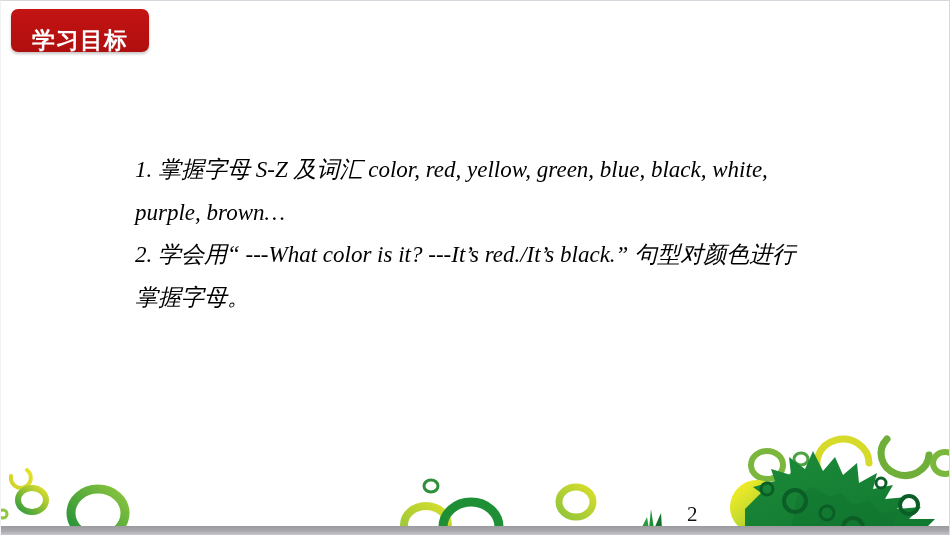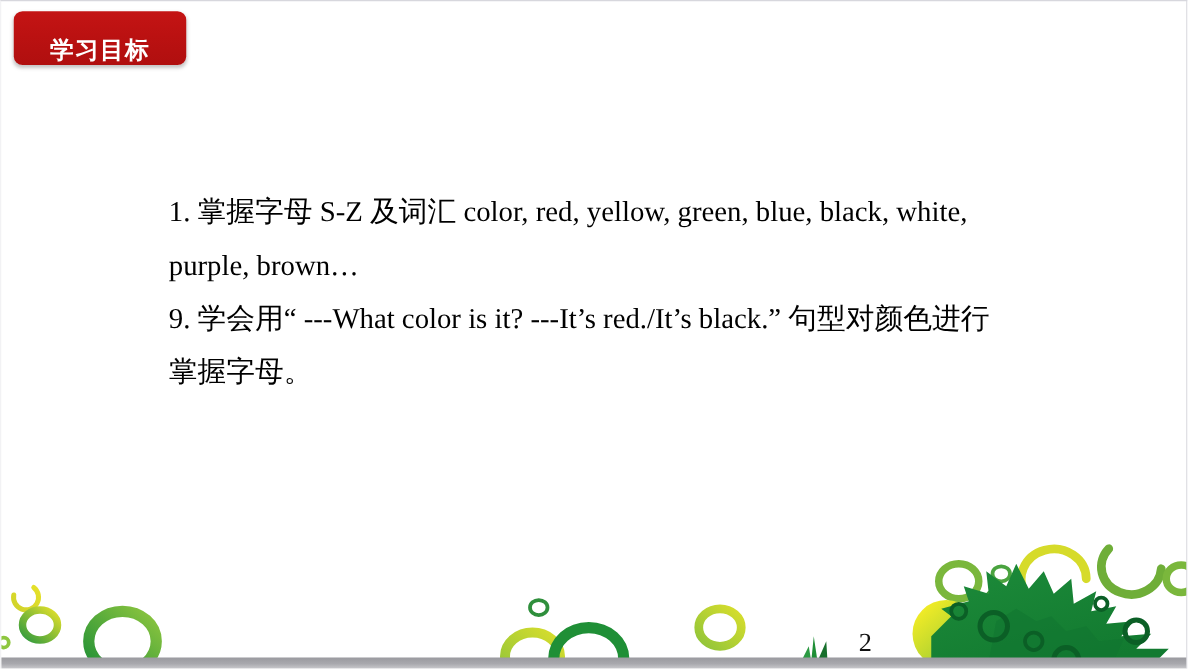--- a/index.html
+++ b/index.html
@@ -32,40 +32,41 @@
     border-radius: 7px;
     background: linear-gradient(180deg, #c41414 0%, #bb1111 45%, #b00f0f 100%);
     box-shadow: 0 2px 3px rgba(90, 90, 90, 0.35);
     display: flex;
     align-items: center;
     justify-content: center;
   }
   #title-badge .badge-text {
     color: #ffffff;
     font-family: "DejaVu Sans", "Liberation Sans", sans-serif;
-    font-size: 19px;
+    font-size: 23px;
     font-weight: bold;
     letter-spacing: 1px;
     line-height: 1;
     white-space: nowrap;
     margin-top: 19px;
   }
 
   
   #body-text {
     position: absolute;
     left: 134px;
     top: 148px;
     width: 700px;
     color: #000000;
     font-size: 23px;
     line-height: 42.5px;
   }
   #body-text .line {
     white-space: nowrap;
+    font-style: italic;
   }
 
   
   #page-number {
     position: absolute;
     left: 686px;
     top: 503px;
     font-size: 21px;
     color: #111111;
     line-height: 1;
@@ -96,21 +97,21 @@
 
 <div id="slide">
 
   <div id="title-badge">
     <span class="badge-text">学习目标</span>
   </div>
 
   <div id="body-text">
     <div class="line">1. 掌握字母 S-Z 及词汇 color, red, yellow, green, blue, black, white,</div>
     <div class="line">purple, brown…</div>
-    <div class="line">9. 学会用“ ---What color is it?  ---It’s red./It’s black.” 句型对颜色进行</div>
+    <div class="line">2. 学会用“ ---What color is it?  ---It’s red./It’s black.” 句型对颜色进行</div>
     <div class="line">掌握字母。</div>
   </div>
 
   <div id="page-number">2</div>
 
   <svg id="decoration" viewBox="0 0 950 128">
     <defs>
       <linearGradient id="gradRingA" x1="0" y1="1" x2="1" y2="0">
         <stop offset="0%" stop-color="#2f9a3f"></stop>
         <stop offset="100%" stop-color="#e3e02b"></stop>

